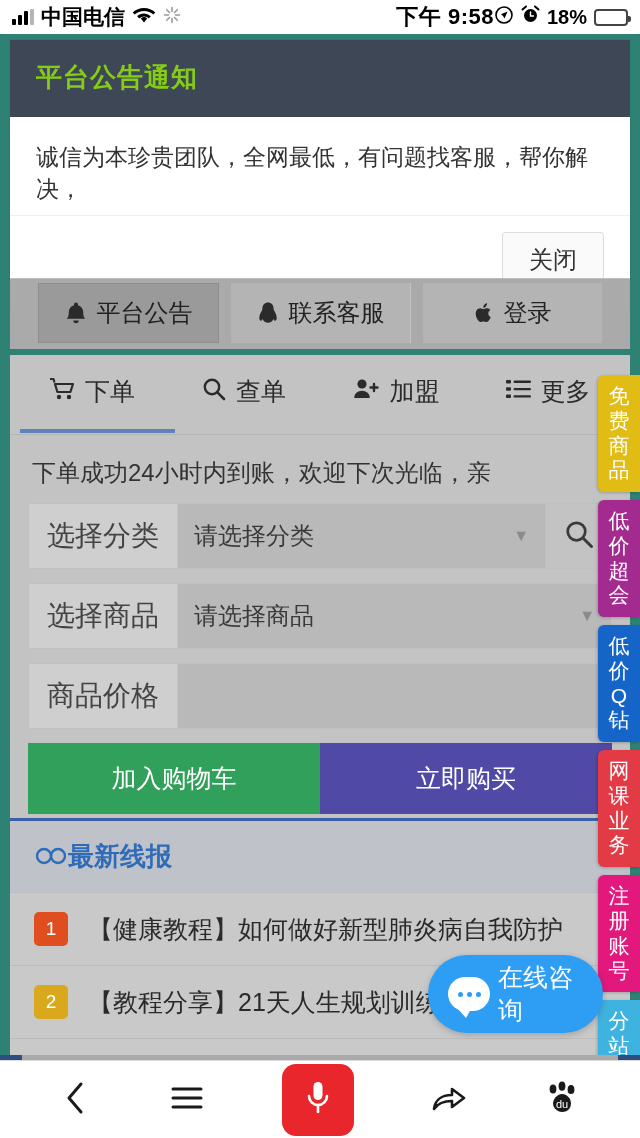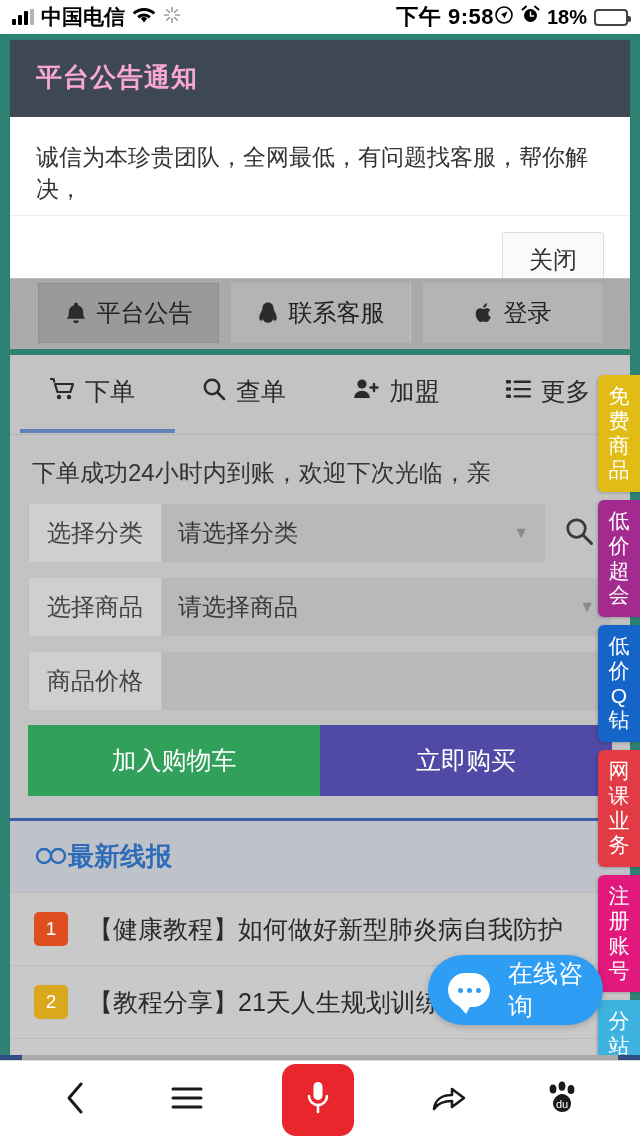--- a/index.html
+++ b/index.html
@@ -37,21 +37,21 @@
     width: 3px; height: 6px; background: #444; border-radius: 0 2px 2px 0;
   }
   .battery .lvl { height: 100%; background: #ff3b30; border-radius: 1px; }
 
   
   .modal {
     position: absolute; left: 10px; top: 40px; width: 620px;
     background: #fff; box-shadow: 0 0 0 1px rgba(0,0,0,.05);
   }
   .modal-head {
-    background: #3e4756; color: #f9a8d4; padding: 20px 26px 22px;
+    background: #3e4756; color: #84cc16; padding: 20px 26px 22px;
     font-size: 26px; font-weight: bold; letter-spacing: 1px;
   }
   .modal-body {
     padding: 24px 26px 10px; font-size: 23px; color: #333; line-height: 1.4;
     min-height: 56px; border-bottom: 1px solid #eee;
   }
   .modal-foot { padding: 16px 26px 22px; display: flex; justify-content: flex-end; }
   .btn-close {
     border: 1px solid #ddd; background: #fafafa; color: #333;
     font-size: 24px; padding: 11px 26px; border-radius: 3px;
@@ -89,21 +89,21 @@
     content: ""; position: absolute; left: 10px; top: -1px; width: 155px; height: 4px;
     background: #5f82b8;
   }
   .tabs-sep { height: 1px; background: #b5b5b5; }
 
   .order-body { padding: 18px 18px 26px; }
   .order-note { font-size: 24px; color: #333; padding: 4px 4px 14px; }
   .field { display: flex; align-items: stretch; margin-bottom: 14px; }
   .field-label {
     background: #cfcfcf; border: 1px solid #c0c0c0; color: #444;
-    font-size: 24px; padding: 13px 18px; display: flex; align-items: center; white-space: nowrap;
+    font-size: 28px; padding: 13px 18px; display: flex; align-items: center; white-space: nowrap;
   }
   .field-select {
     flex: 1; background: #b9b9b9; border: 1px solid #c0c0c0; border-left: none;
     font-size: 24px; color: #3a3a3a; padding: 13px 16px;
     display: flex; align-items: center; justify-content: space-between;
   }
   .caret { color: #8b8b8b; font-size: 16px; }
   .search-btn {
     width: 66px; background: #c3c3c3; border: 1px solid #c0c0c0; border-left: none;
     display: flex; align-items: center; justify-content: center; cursor: pointer;
@@ -143,23 +143,23 @@
   
   .sidetabs { position: absolute; right: 0; top: 375px; width: 42px; }
   .sidetab {
     width: 42px; padding: 9px 4px; margin-bottom: 8px;
     border-radius: 6px 0 0 6px; color: #fff; font-size: 21px; line-height: 1.18;
     text-align: center; cursor: pointer; box-shadow: -1px 1px 3px rgba(0,0,0,.2);
   }
 
   
   .chatbubble {
-    position: absolute; left: 428px; top: 955px; width: 175px; height: 70px;
+    position: absolute; left: 428px; top: 955px; width: 175px; height: 78px;
     background: #2e9df4; border-radius: 39px; display: flex; align-items: center;
-    gap: 18px; padding: 0 20px; color: #fff; font-size: 25px; cursor: pointer;
+    gap: 8px; padding: 0 20px; color: #fff; font-size: 25px; cursor: pointer;
     box-shadow: 0 2px 6px rgba(0,0,0,.2);
   }
   .chat-ic {
     width: 42px; height: 34px; background: #fff; border-radius: 17px; position: relative;
     display: flex; align-items: center; justify-content: center; gap: 4px; flex: 0 0 auto;
   }
   .chat-ic::after {
     content: ""; position: absolute; left: 10px; bottom: -7px;
     border-left: 8px solid transparent; border-right: 5px solid transparent;
     border-top: 9px solid #fff;

